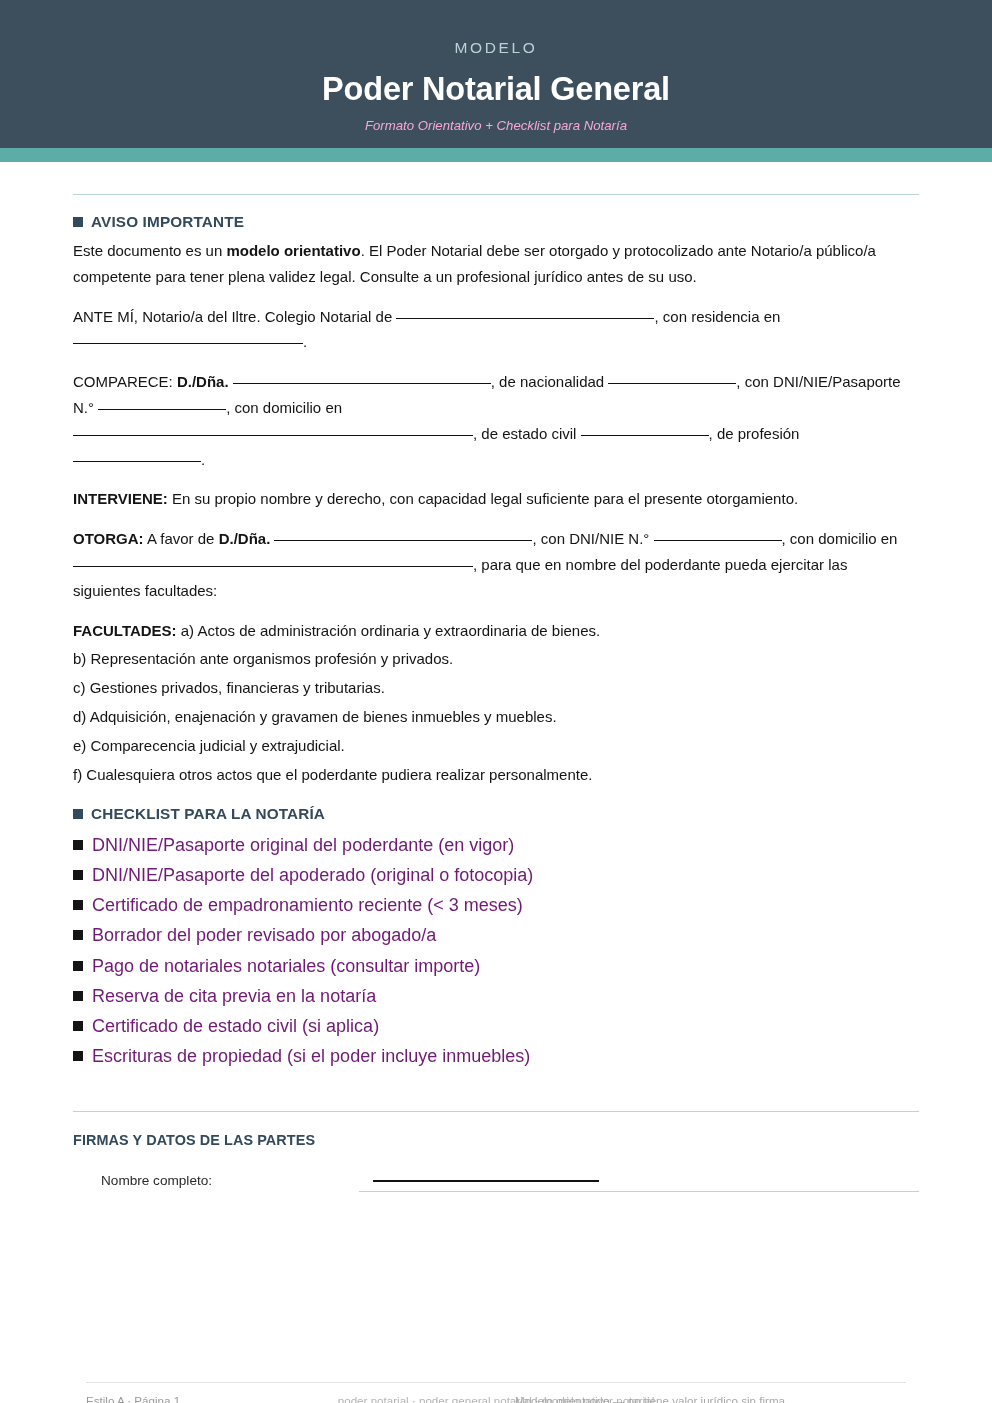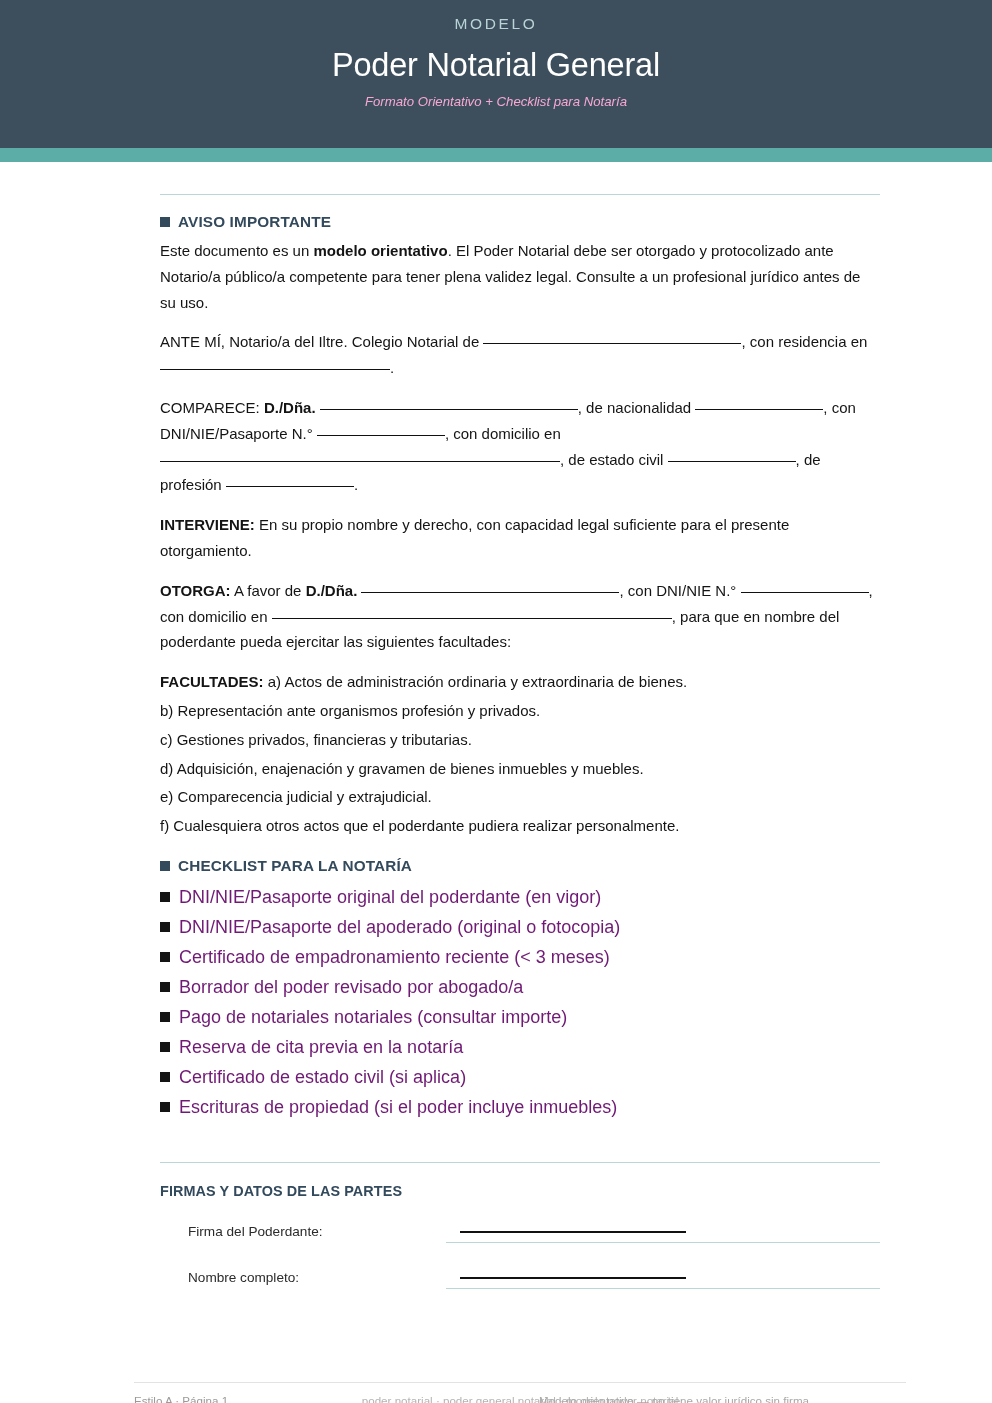--- a/index.html
+++ b/index.html
@@ -11,56 +11,55 @@
     background: #ffffff;
     font-family: "Liberation Sans", "DejaVu Sans", sans-serif;
     color: #1a1a1a;
     overflow: hidden;
   }
 
   
   .doc-header {
     background: #3d4f5d;
     height: 148px;
-    padding-top: 16px;
+    padding-top: 40px;
     text-align: center;
   }
   .doc-eyebrow {
     color: #b9d3d6;
     font-size: 15.5px;
     letter-spacing: 2.6px;
     font-weight: 400;
     line-height: 1;
     margin-bottom: 16px;
   }
   .doc-title {
     color: #ffffff;
     font-size: 32.5px;
-    font-weight: normal;
+    font-weight: bold;
     line-height: 1.1;
     letter-spacing: -0.2px;
     margin: 0 0 12px 0;
   }
   .doc-subtitle {
     color: #f9a8d4;
     font-size: 13.2px;
     font-style: italic;
     line-height: 1;
   }
   .accent-band {
     background: #5cada7;
     height: 14px;
     width: 100%;
   }
 
   
   .page {
-    padding: 0 112px;
-    position: relative;
-    margin-left: 48px;
+    padding: 0 73px;
+    position: relative;
   }
   .rule-top {
     border-top: 1.6px solid #b8d7d5;
     margin-top: 32px;
     margin-bottom: 18px;
   }
   .rule-mid {
     border-top: 1.6px solid #b8d7d5;
     margin-top: 40px;
     margin-bottom: 20px;
@@ -301,27 +300,20 @@
         </li>
     </ul>
   </section>
 
   <div class="rule-mid"></div>
 
   <section>
     <h3 class="sub-heading">FIRMAS Y DATOS DE LAS PARTES</h3>
     <div class="sig-block">
       <div class="sig-row">
-        <div class="sig-label">Firma del Poderdante:</div>
-        <div class="sig-fields">
-          <span class="sig-dark"></span>
-          <span class="sig-light"></span>
-        </div>
-      </div>
-      <div class="sig-row">
         <div class="sig-label">Nombre completo:</div>
         <div class="sig-fields">
           <span class="sig-dark"></span>
           <span class="sig-light"></span>
         </div>
       </div>
     </div>
   </section>
 
   <footer class="footer">

